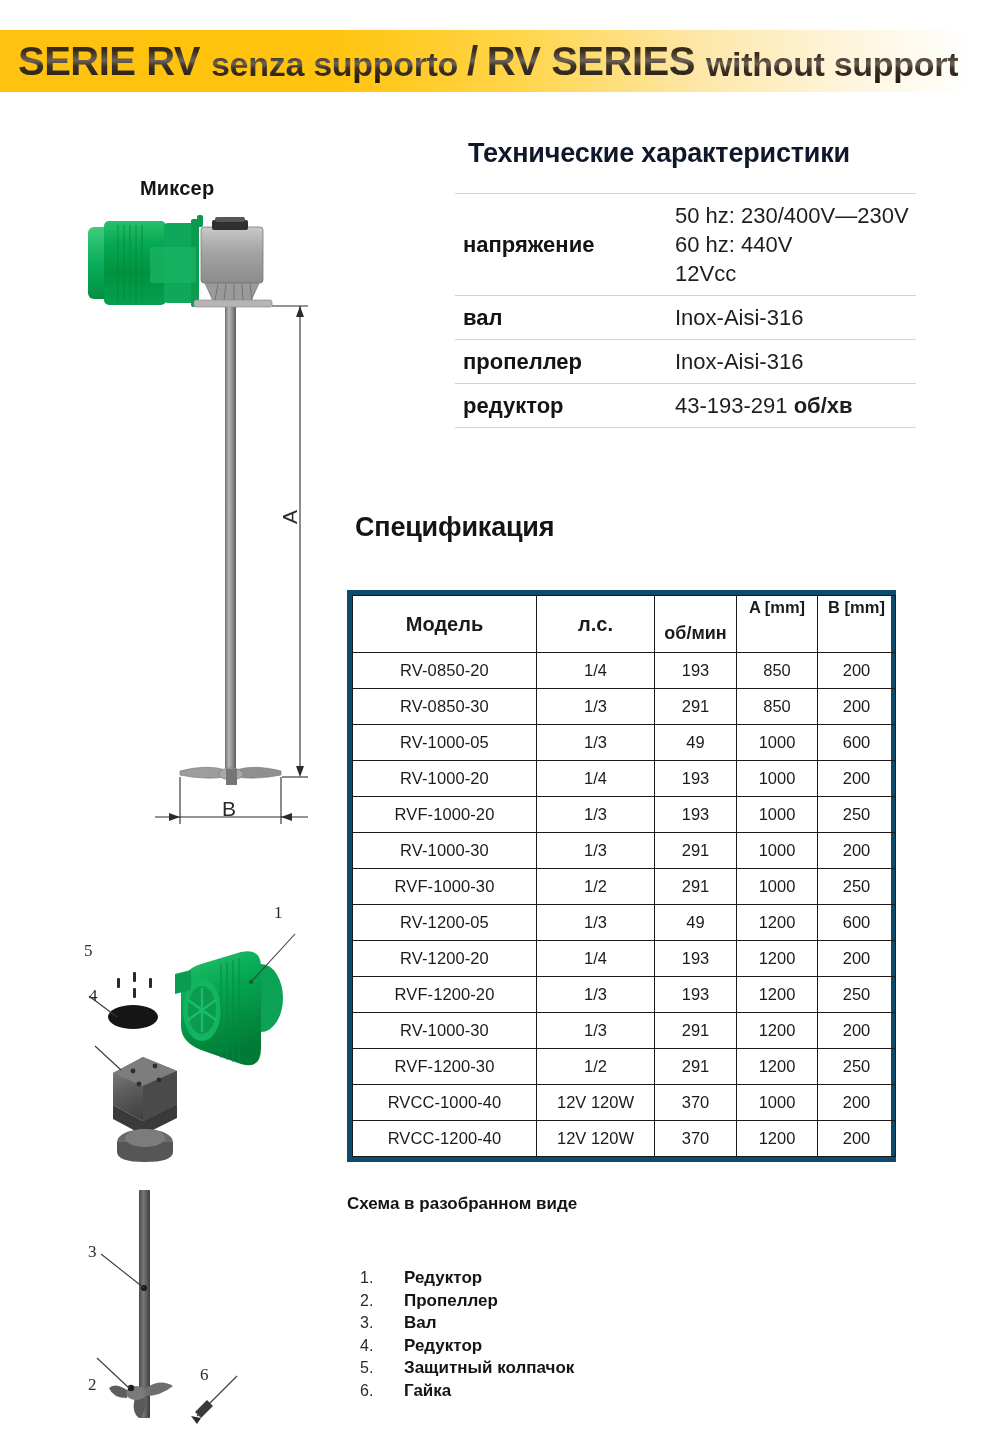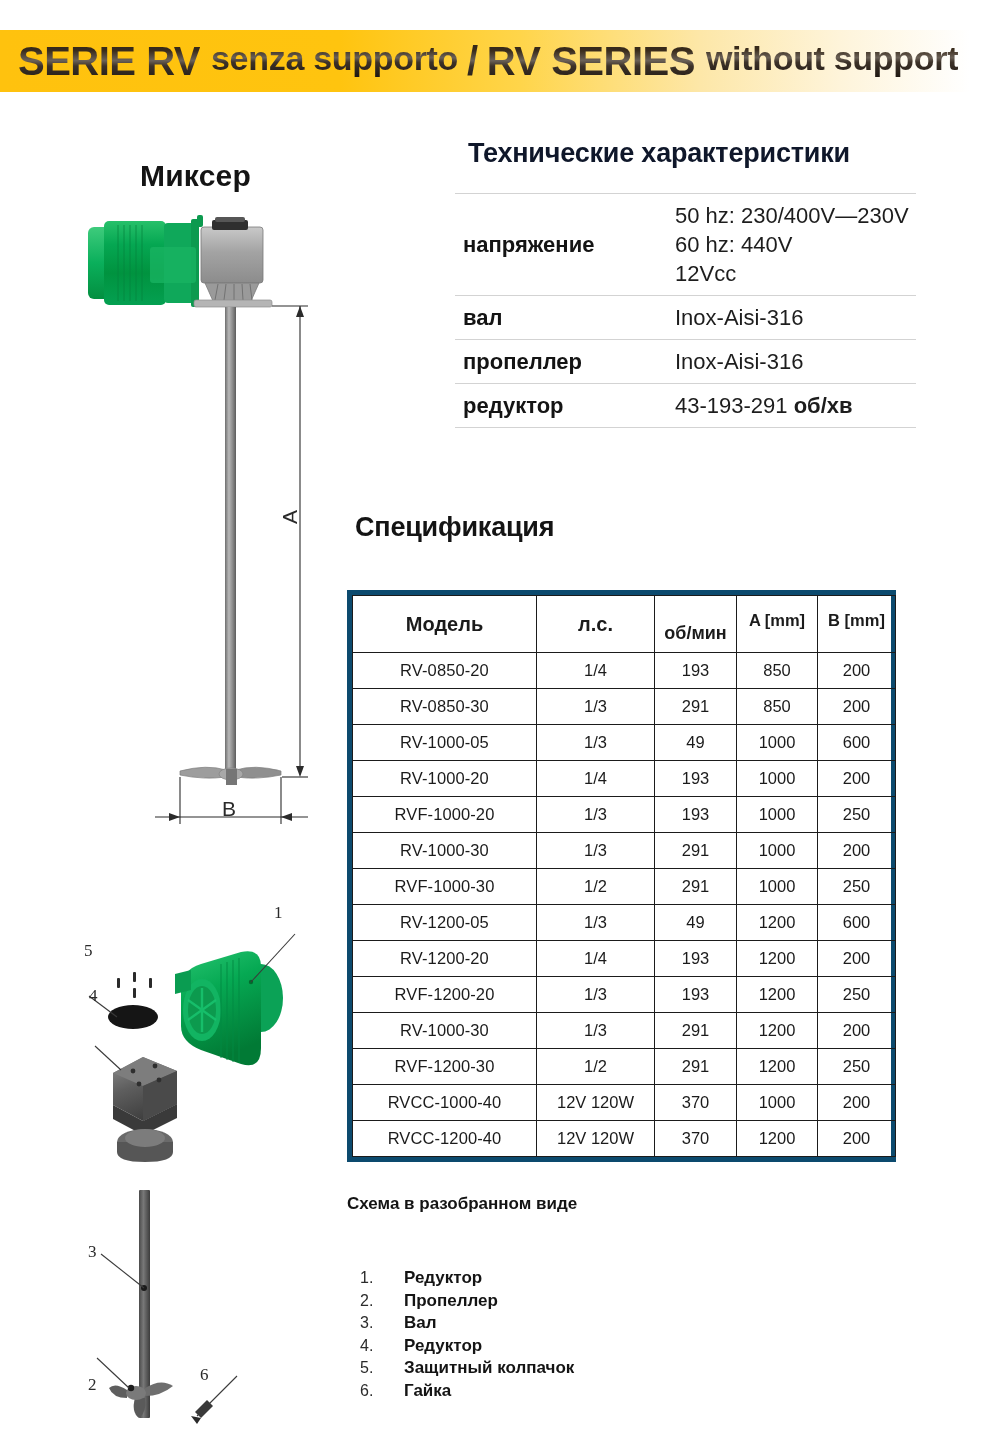--- a/index.html
+++ b/index.html
@@ -29,21 +29,21 @@
         #FFD54A 52%,
         #FDE7A8 70%,
         #FEF4DA 84%,
         #FFFFFF 97%);
     display: flex;
     align-items: center;
     overflow: hidden;
   }
   .banner-inner {
     display: flex;
-    align-items: flex-start;
+    align-items: flex-end;
     padding-left: 18px;
     white-space: nowrap;
   }
   .bnr-txt {
     font-weight: bold;
     font-family: "Liberation Sans", sans-serif;
     background: linear-gradient(180deg, #2b2117 0%, #3a2c1c 26%, #6b6157 48%,
                 #3d3228 60%, #1d1611 100%);
     -webkit-background-clip: text;
     background-clip: text;
@@ -52,22 +52,22 @@
   }
   .bnr-big   { font-size: 40px; letter-spacing: -0.5px; }
   .bnr-small { font-size: 34px; letter-spacing: -0.3px; }
   .bnr-gap-a { display: inline-block; width: 11px; }
   .bnr-gap-b { display: inline-block; width: 9px; }
 
   
   .mixer-title {
     position: absolute;
     left: 140px;
-    top: 159px;
-    font-size: 30px;
+    top: 177px;
+    font-size: 20px;
     font-weight: bold;
     letter-spacing: 0.2px;
     color: #141414;
   }
 
   .drawing-top {
     position: absolute;
     left: 60px;
     top: 205px;
     width: 330px;
@@ -173,21 +173,21 @@
     height: 36px;
     padding: 0 2px;
     box-sizing: border-box;
   }
   table.spec th {
     font-weight: bold;
     height: 57px;
     font-size: 20px;
   }
   table.spec th.small-h  { font-size: 18px; vertical-align: bottom; padding-bottom: 8px; }
-  table.spec th.mm-h     { font-size: 16.5px; vertical-align: top; padding-top: 15px; }
+  table.spec th.mm-h     { font-size: 16.5px; vertical-align: top; padding-top: 2px; }
   .c-model { width: 184px; }
   .c-hp    { width: 118px; }
   .c-rpm   { width: 82px;  }
   .c-a     { width: 81px;  }
   .c-b     { width: 78px;  }
   table.spec td { font-weight: normal; }
   table.spec td.model-cell { letter-spacing: 0.1px; }
 
   
   .parts-title {

